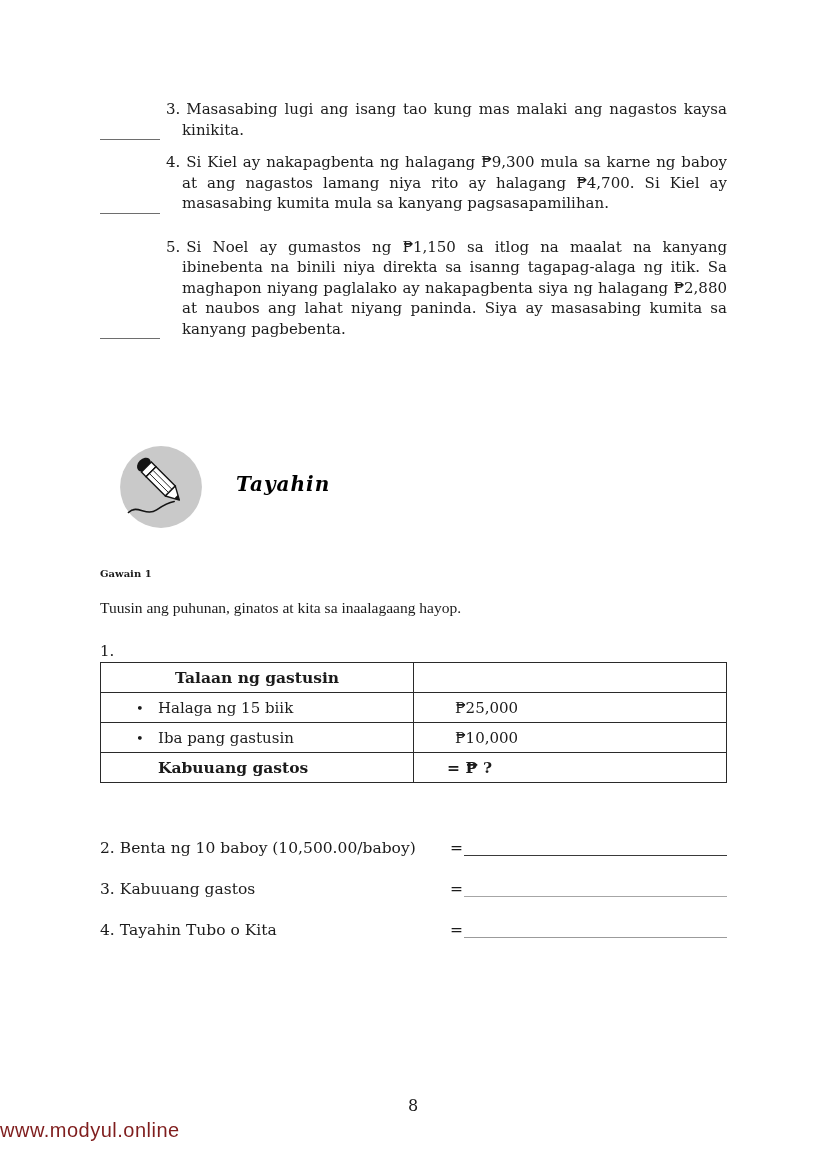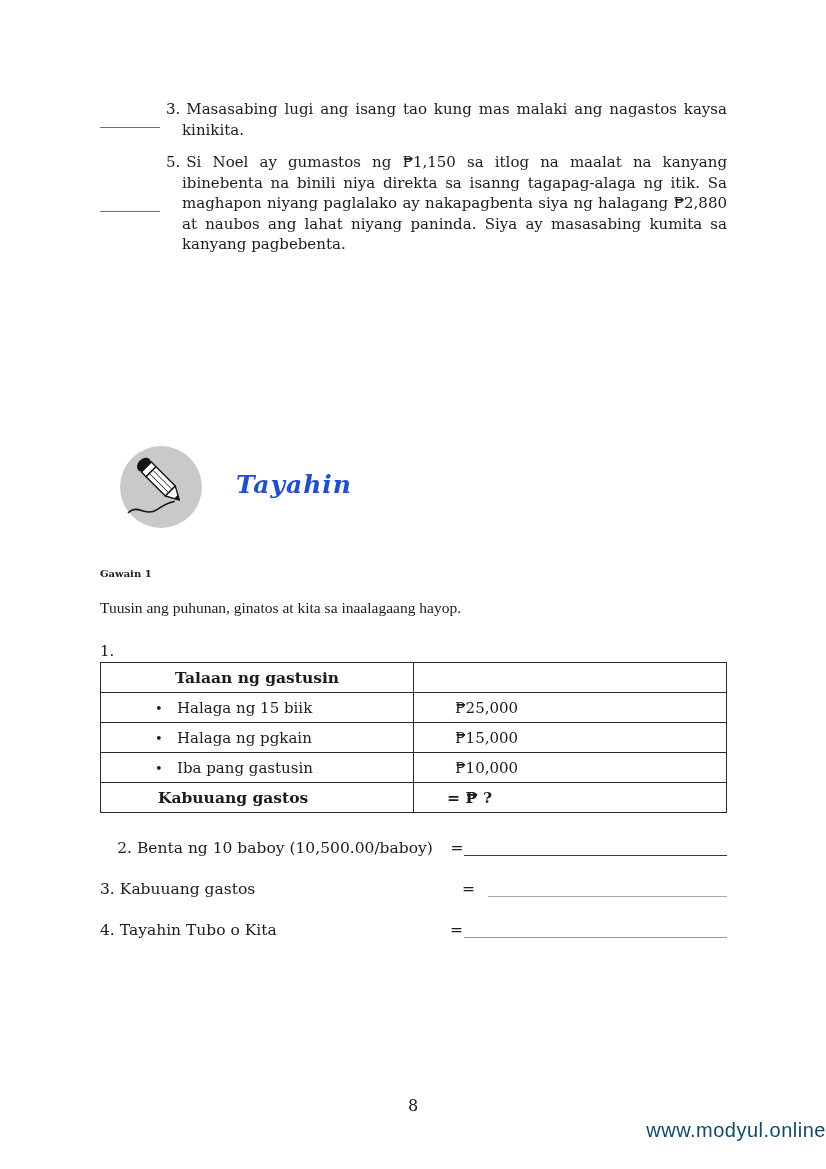--- a/index.html
+++ b/index.html
@@ -14,21 +14,21 @@
     color: #1b1b1b;
     overflow: hidden;
   }
 
   
   .questions {
     position: absolute;
     top: 99px; left: 100px;
     width: 627px;
   }
-  .q-item { display: flex; align-items: center; }
+  .q-item { display: flex; align-items: flex-end; }
   .q-item-3 { margin-bottom: 12px; }
   .q-item-4 { margin-bottom: 23px; }
   .q-blank {
     flex: 0 0 60px;
     height: 16px;
     border-bottom: 1.4px solid #6e6e6e;
     margin-right: 6px;
     margin-top: 1px;
   }
   .q-body {
@@ -45,25 +45,25 @@
   .tayahin {
     position: absolute;
     top: 443px; left: 117px;
     display: flex;
     align-items: center;
   }
   .tayahin-icon { width: 88px; height: 88px; display: block; }
   .tayahin-title {
     margin-left: 31px;
     margin-top: -6px;
-    font-size: 25px;
+    font-size: 20px;
     font-weight: bold;
     font-style: italic;
     letter-spacing: 1px;
-    color: #1d4ed8;
+    color: #000000;
   }
 
   
   .gawain-heading {
     position: absolute;
     top: 568px; left: 100px;
     font-size: 10px;
     font-weight: bold;
   }
   .gawain-instruction {
@@ -88,37 +88,37 @@
     table-layout: fixed;
     font-size: 15px;
   }
   .expense-table td {
     border: 1.4px solid #2a2a2a;
     height: 30px;
     vertical-align: middle;
   }
   .expense-table .col-label { width: 313px; }
   .th-label { text-align: center; font-weight: bold; font-size: 15.5px; }
-  .cell-bullet { padding-left: 54px; }
+  .cell-bullet { padding-left: 35px; }
   .bullet-glyph { display: inline-block; width: 22px; font-size: 13px; }
   .cell-value { padding-left: 41px; }
   .cell-footer-label { padding-left: 57px; font-weight: bold; font-size: 15.5px; }
   .cell-footer-value { padding-left: 33px; font-weight: bold; font-size: 15.5px; }
 
   
   .calc-row {
     position: absolute;
     left: 100px;
     width: 627px;
     display: flex;
     align-items: flex-start;
     font-size: 15.5px;
   }
-  .calc-row-2 { top: 839px; text-align: center; }
-  .calc-row-3 { top: 880px; gap: 12px; }
+  .calc-row-2 { top: 839px; }
+  .calc-row-3 { top: 880px; }
   .calc-row-4 { top: 921px; }
   .calc-label { flex: 0 0 350px; }
   .calc-num { margin-right: 5px; }
   .calc-eq { flex: 0 0 14px; }
   .calc-line {
     flex: 1;
     height: 17px;
     margin-left: 0px;
   }
   .calc-row-2 .calc-line { border-bottom: 1.5px solid #3a3a3a; }
@@ -130,39 +130,43 @@
     position: absolute;
     top: 1096px; left: 0;
     width: 100%;
     text-align: center;
     font-size: 16px;
   }
   .watermark {
     position: absolute;
     top: 1119px; left: 0;
     width: 100%;
-    text-align: right;
+    text-align: left;
     font-family: "Liberation Sans", "DejaVu Sans", sans-serif;
     font-size: 20px;
     letter-spacing: 0.5px;
-    color: #0c4a6e;
+    color: #7f1d1d;
   }
 </style>
 </head>
 <body>
 
 <div class="page">
 
   <section class="questions">
 
     <div class="q-item q-item-3">
       <span class="q-blank"></span>
       <p class="q-body"><span class="q-num">3.</span><span>Masasabing lugi ang isang tao kung mas malaki ang nagastos kaysa kinikita.</span></p>
     </div>
 
+    <div class="q-item q-item-4">
+      <span class="q-blank"></span>
+      <p class="q-body"><span class="q-num">4.</span><span>Si Kiel ay nakapagbenta ng halagang ₱9,300 mula sa karne ng baboy at ang nagastos lamang niya rito ay halagang ₱4,700. Si Kiel ay masasabing kumita mula sa kanyang pagsasapamilihan.</span></p>
+    </div>
 
     <div class="q-item q-item-5">
       <span class="q-blank"></span>
       <p class="q-body"><span class="q-num">5.</span><span>Si Noel ay gumastos ng ₱1,150 sa itlog na maalat na kanyang ibinebenta na binili niya direkta sa isanng tagapag-alaga ng itik. Sa maghapon niyang paglalako ay nakapagbenta siya ng halagang ₱2,880 at naubos ang lahat niyang paninda. Siya ay masasabing kumita sa kanyang pagbebenta.</span></p>
     </div>
 
   </section>
 
   <div class="tayahin">
     <svg class="tayahin-icon" viewBox="0 0 100 100" aria-hidden="true">
@@ -189,24 +193,20 @@
     <tbody>
       <tr>
         <td class="col-label th-label">Talaan ng gastusin</td>
         <td></td>
       </tr>
       <tr>
         <td class="col-label cell-bullet"><span class="bullet-glyph">•</span><span>Halaga ng 15 biik</span></td>
         <td class="cell-value">₱25,000</td>
       </tr>
       <tr>
-        <td class="col-label cell-bullet"><span class="bullet-glyph">•</span><span>Halaga ng pgkain</span></td>
-        <td class="cell-value">₱15,000</td>
-      </tr>
-      <tr>
         <td class="col-label cell-bullet"><span class="bullet-glyph">•</span><span>Iba pang gastusin</span></td>
         <td class="cell-value">₱10,000</td>
       </tr>
       <tr>
         <td class="col-label cell-footer-label">Kabuuang gastos</td>
         <td class="cell-footer-value">= ₱ ?</td>
       </tr>
     </tbody>
   </table>
 

